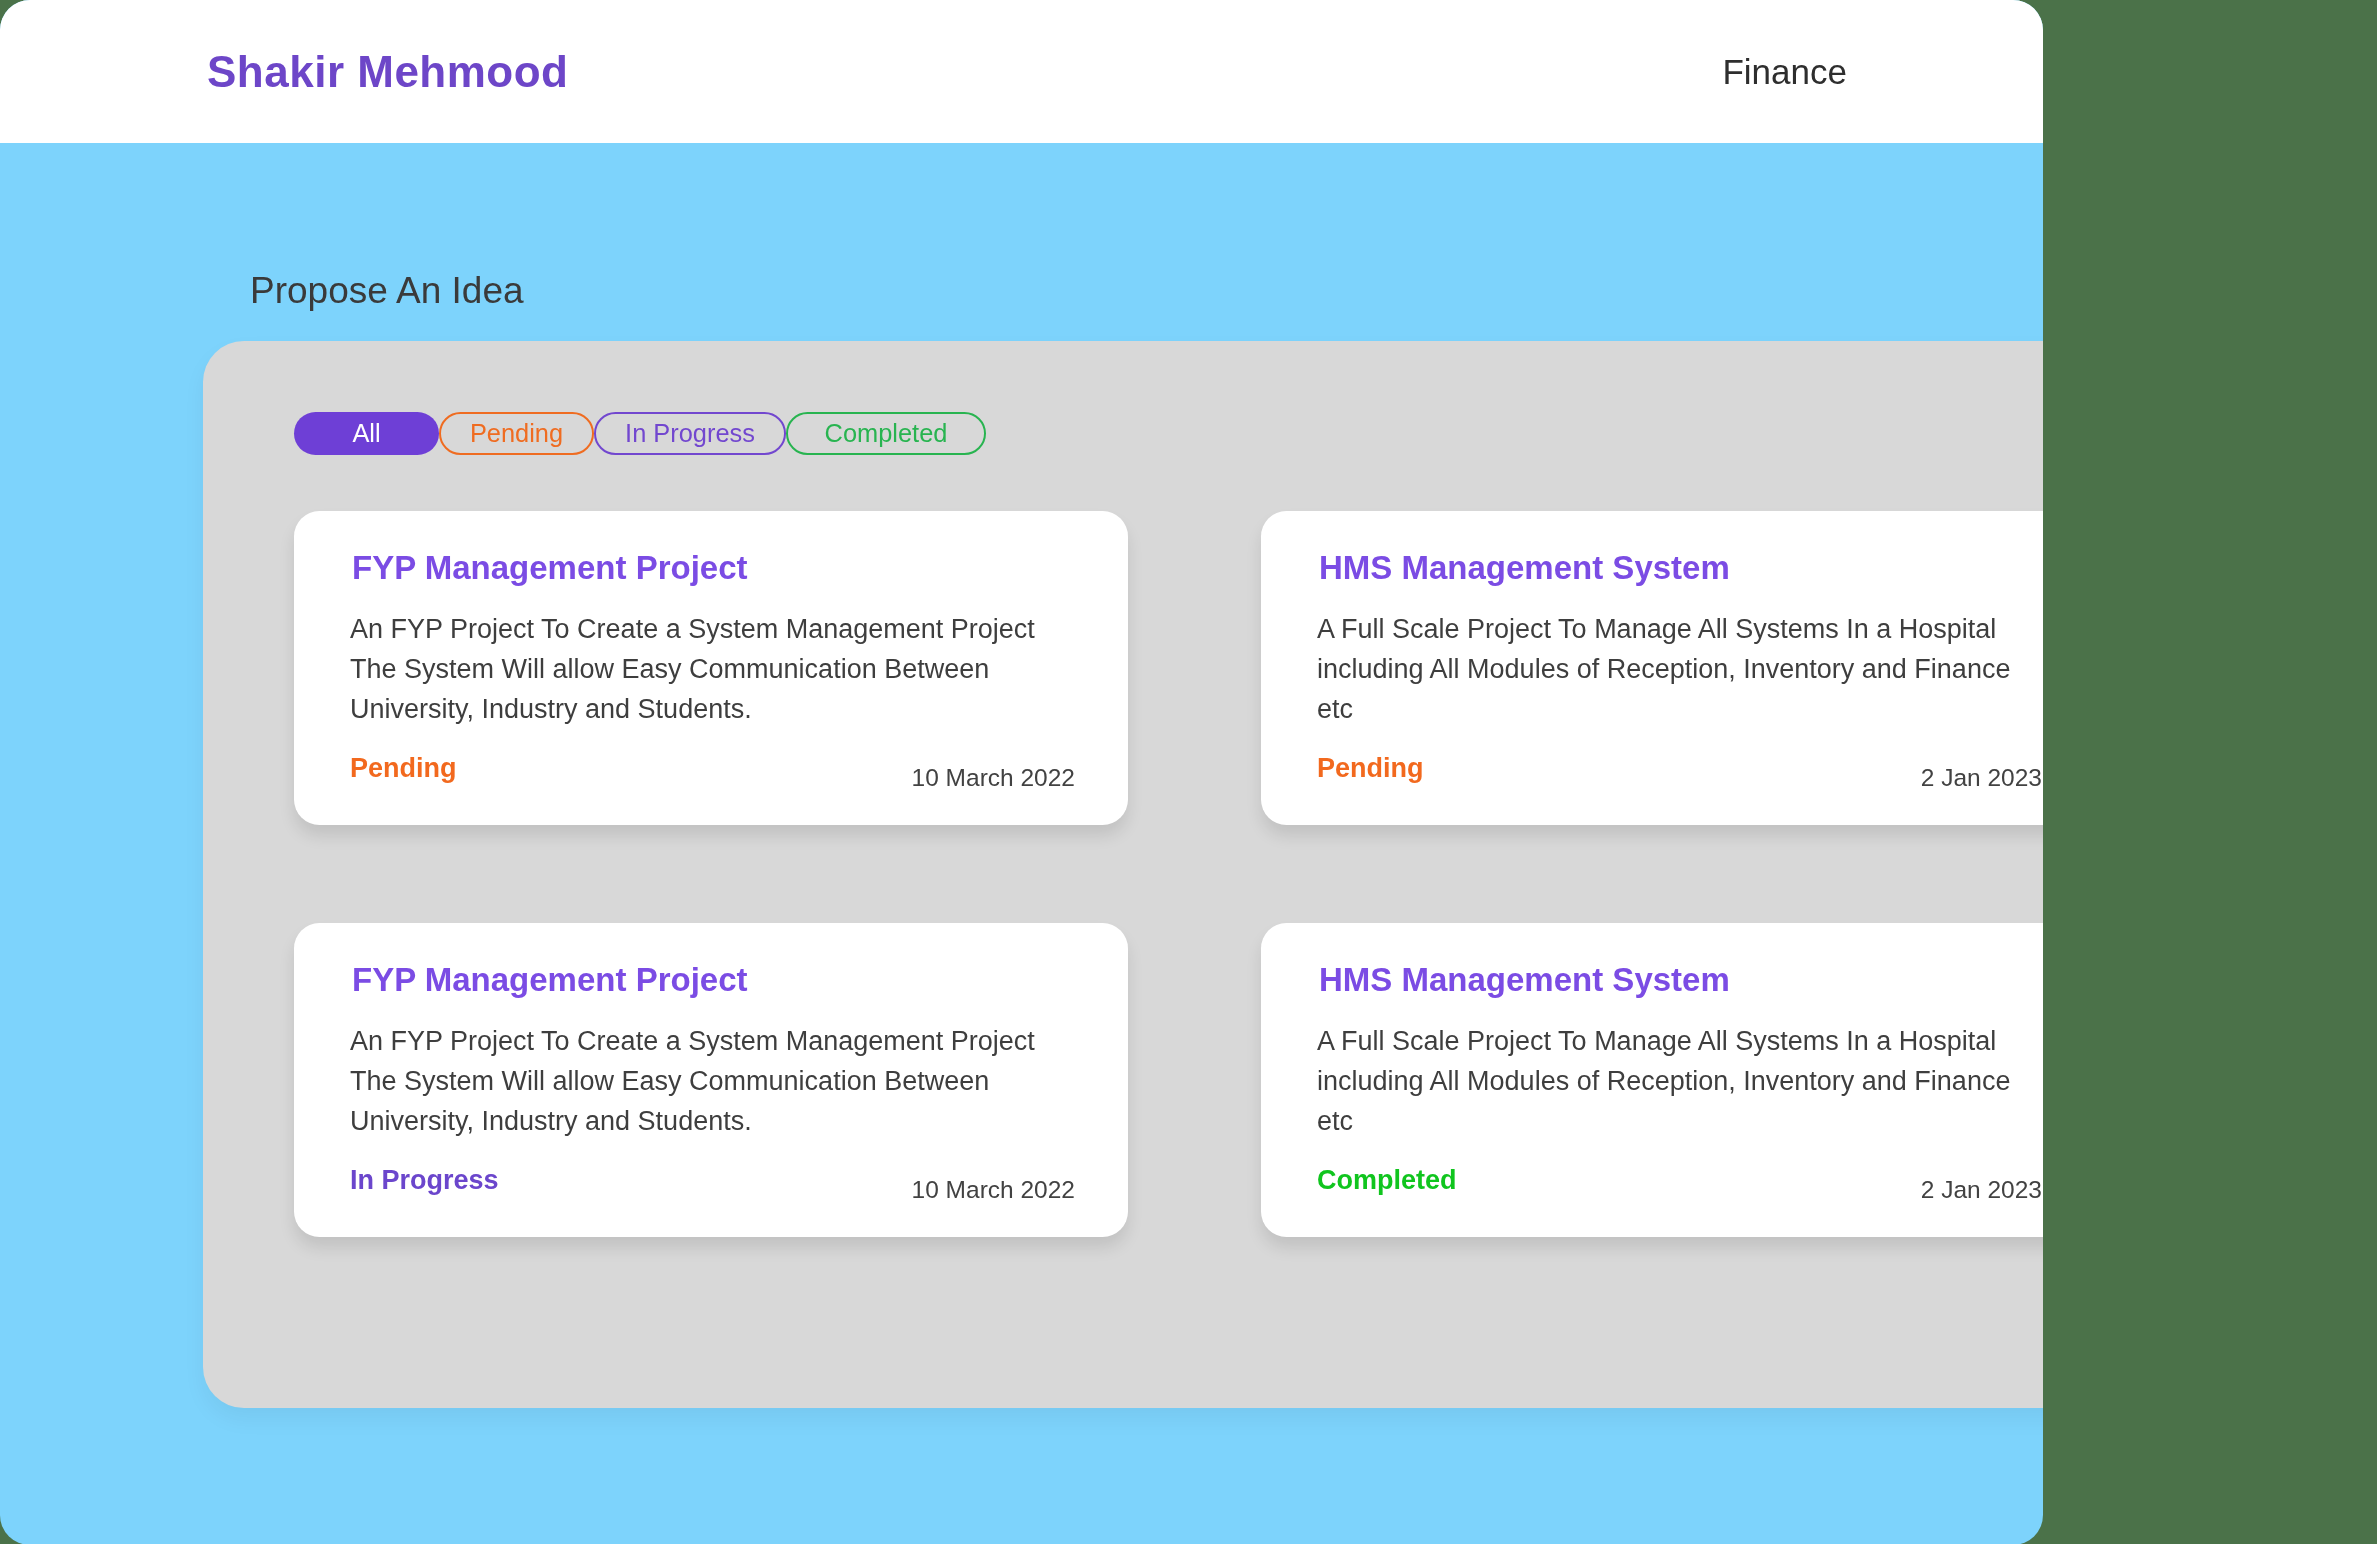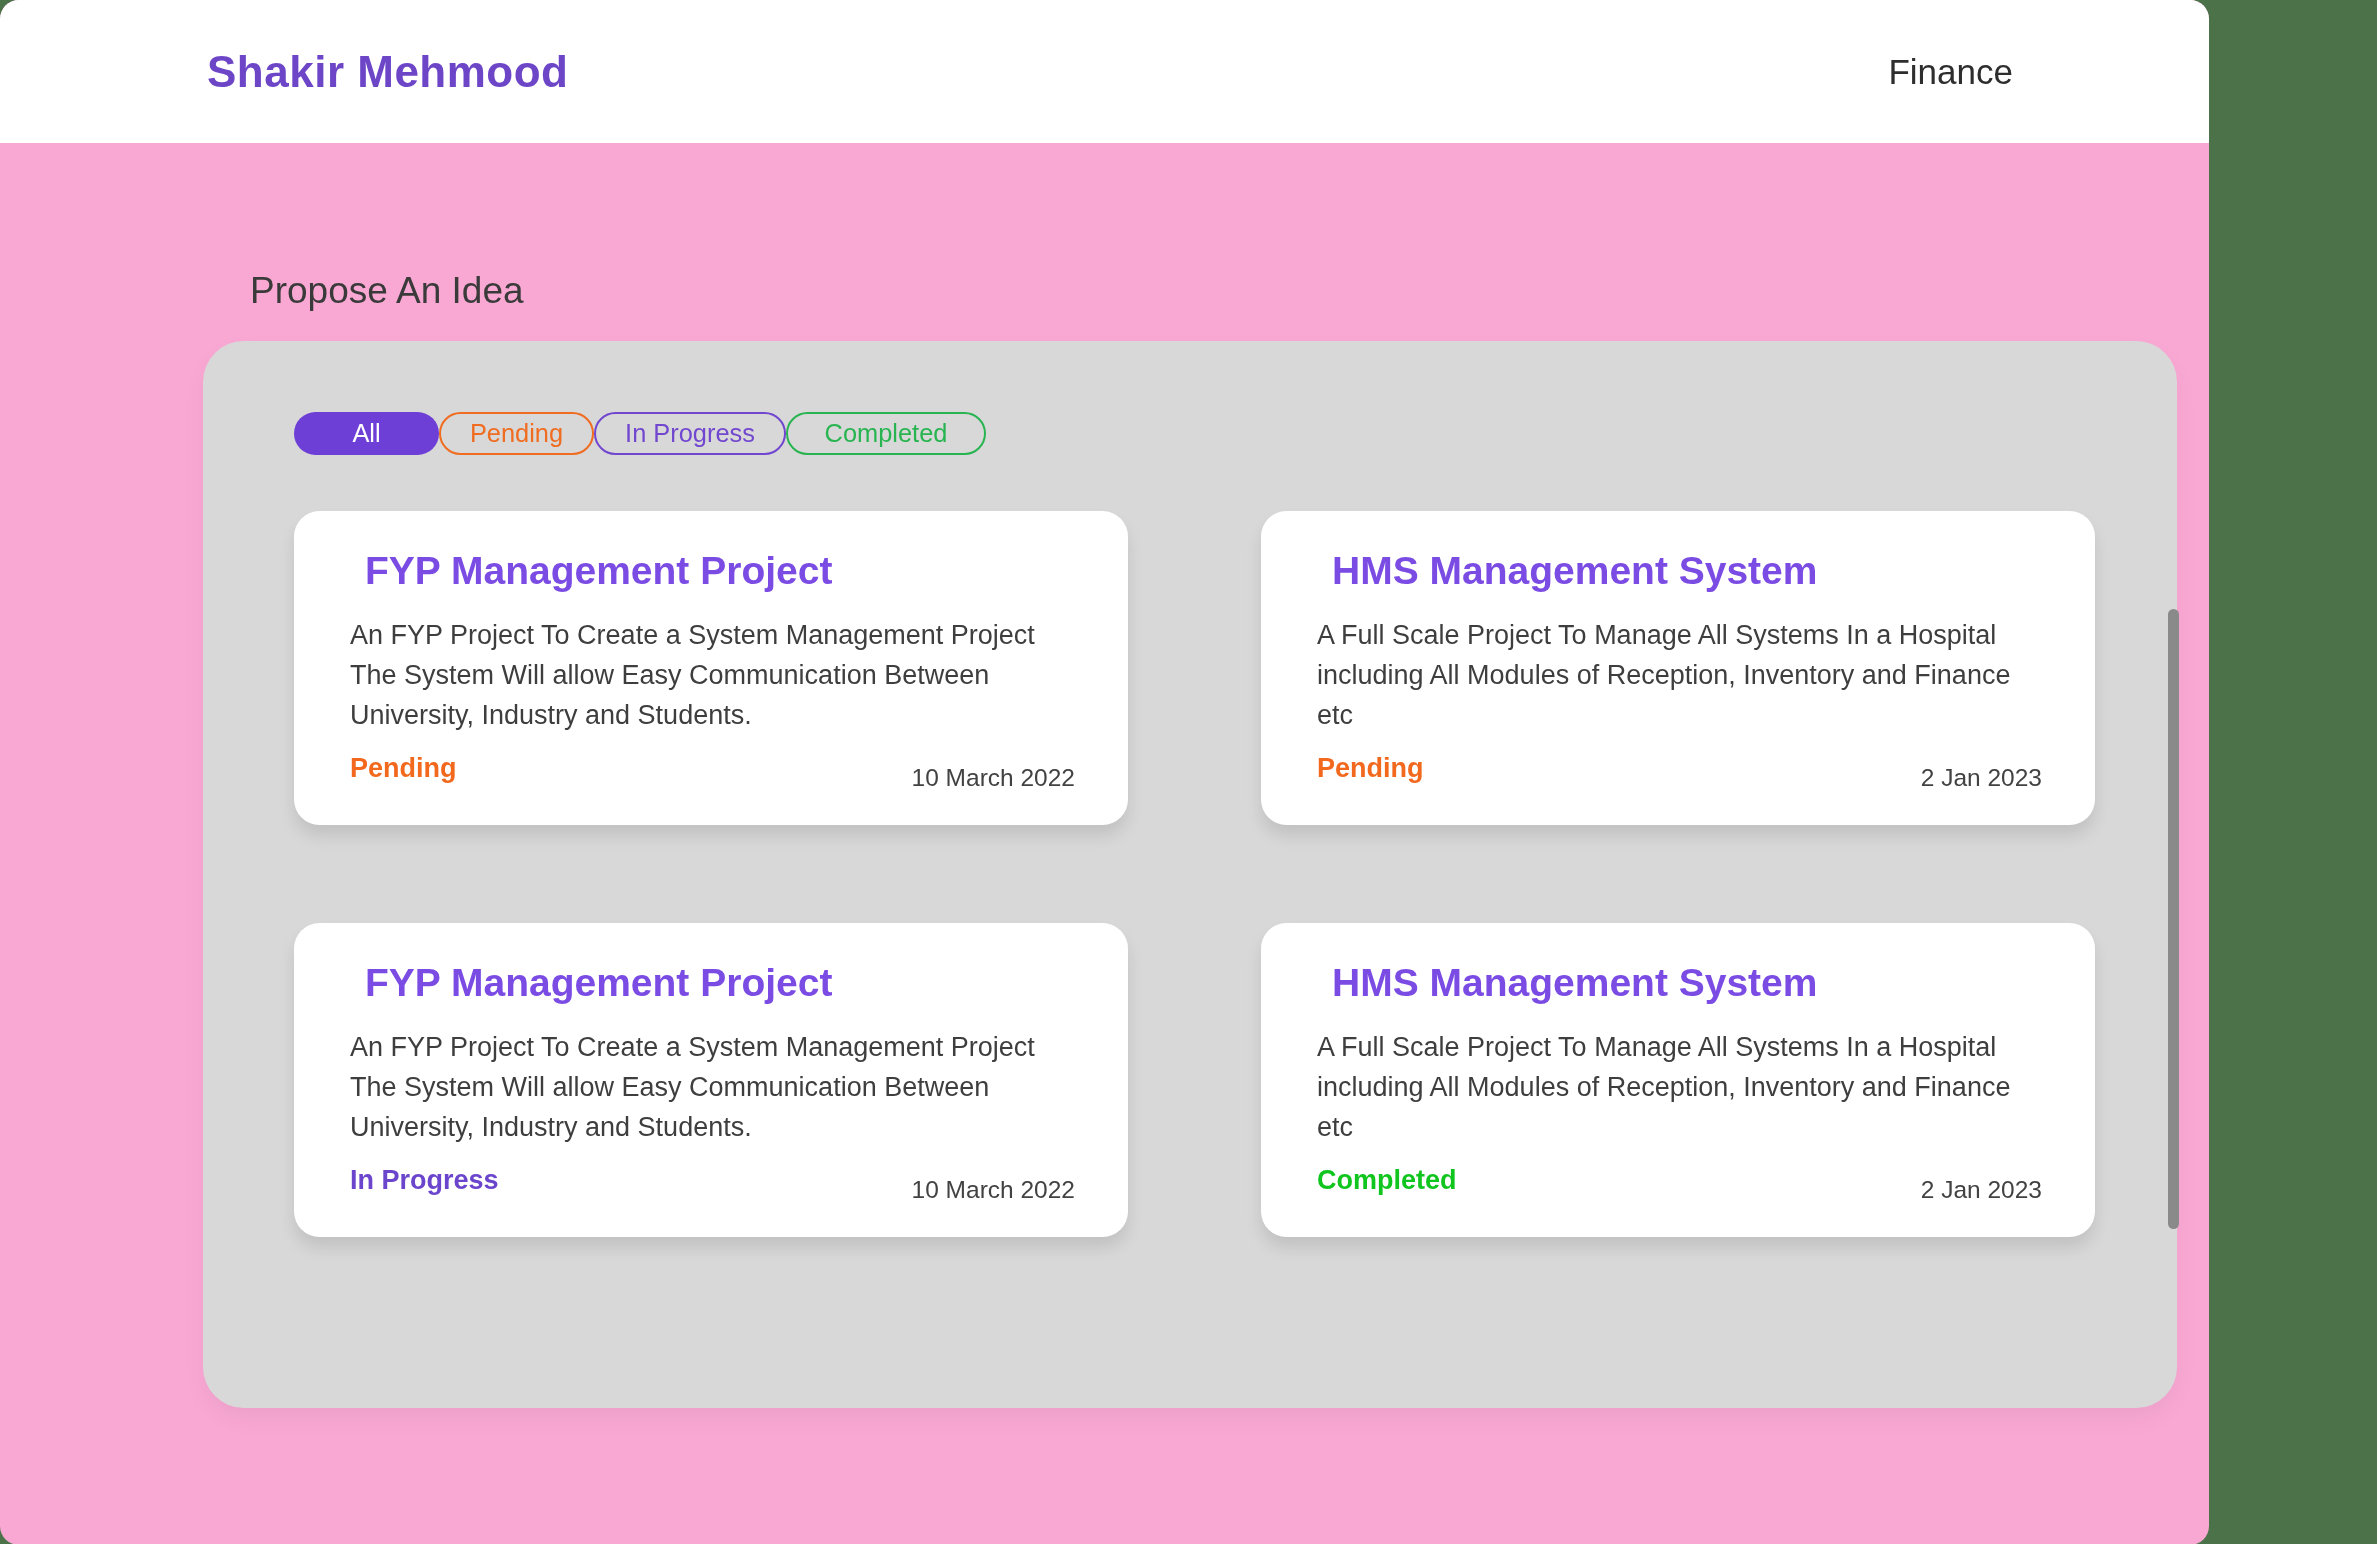--- a/index.html
+++ b/index.html
@@ -4,24 +4,24 @@
 <style>
   html,body{margin:0;padding:0;}
   body{
     width:2377px;height:1545px;
     background:#4b7249;
     font-family:"Liberation Sans", sans-serif;
     overflow:hidden;
   }
   .page{
     position:relative;
-    width:2209px;height:1545px;
-    border-radius:19px;
+    width:2043px;height:1545px;
+    border-radius:30px;
     overflow:hidden;
-    background:#f9a8d4;
+    background:#7dd3fc;
   }
   
   .header{
     height:143px;
     background:#ffffff;
     display:flex;
     align-items:center;
   }
   .brand{
     margin-left:207px;
@@ -129,22 +129,22 @@
     height:314px;
     background:#ffffff;
     border-radius:25.4px;
     padding:38px 53px 0 56px;
     box-shadow:0 11px 16.4px rgba(0,0,0,0.10);
     display:flex;
     flex-direction:column;
     cursor:pointer;
   }
   .card-title{
-    margin:0 0 22px 15px;
-    font-size:39px;
+    margin:0 0 22px 2px;
+    font-size:33px;
     font-weight:bold;
     color:#7b4ce4;
   }
   .card-desc{
     margin:0;
     font-size:27px;
     line-height:40px;
     color:#3e3e3e;
   }
   .card-footer{

